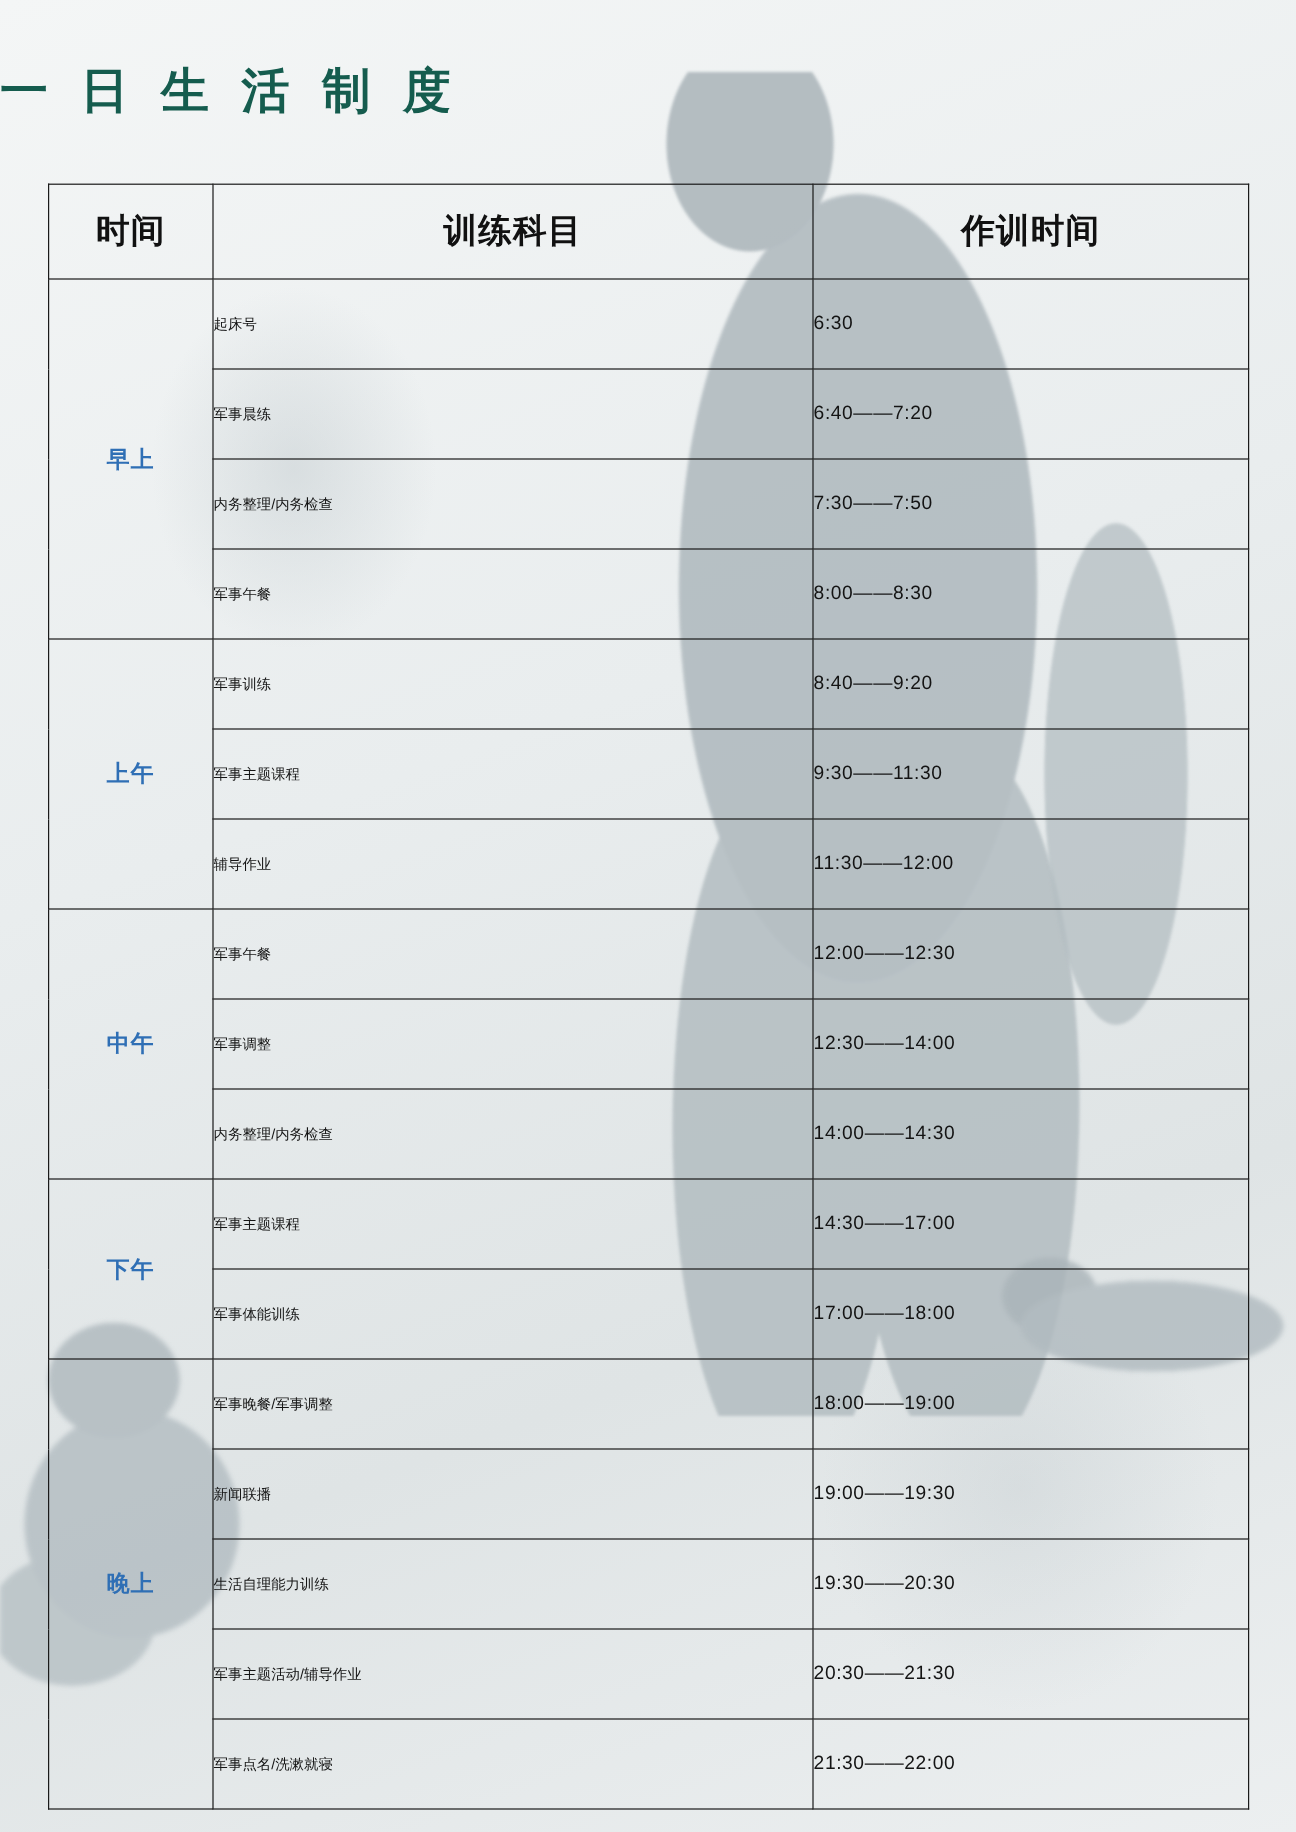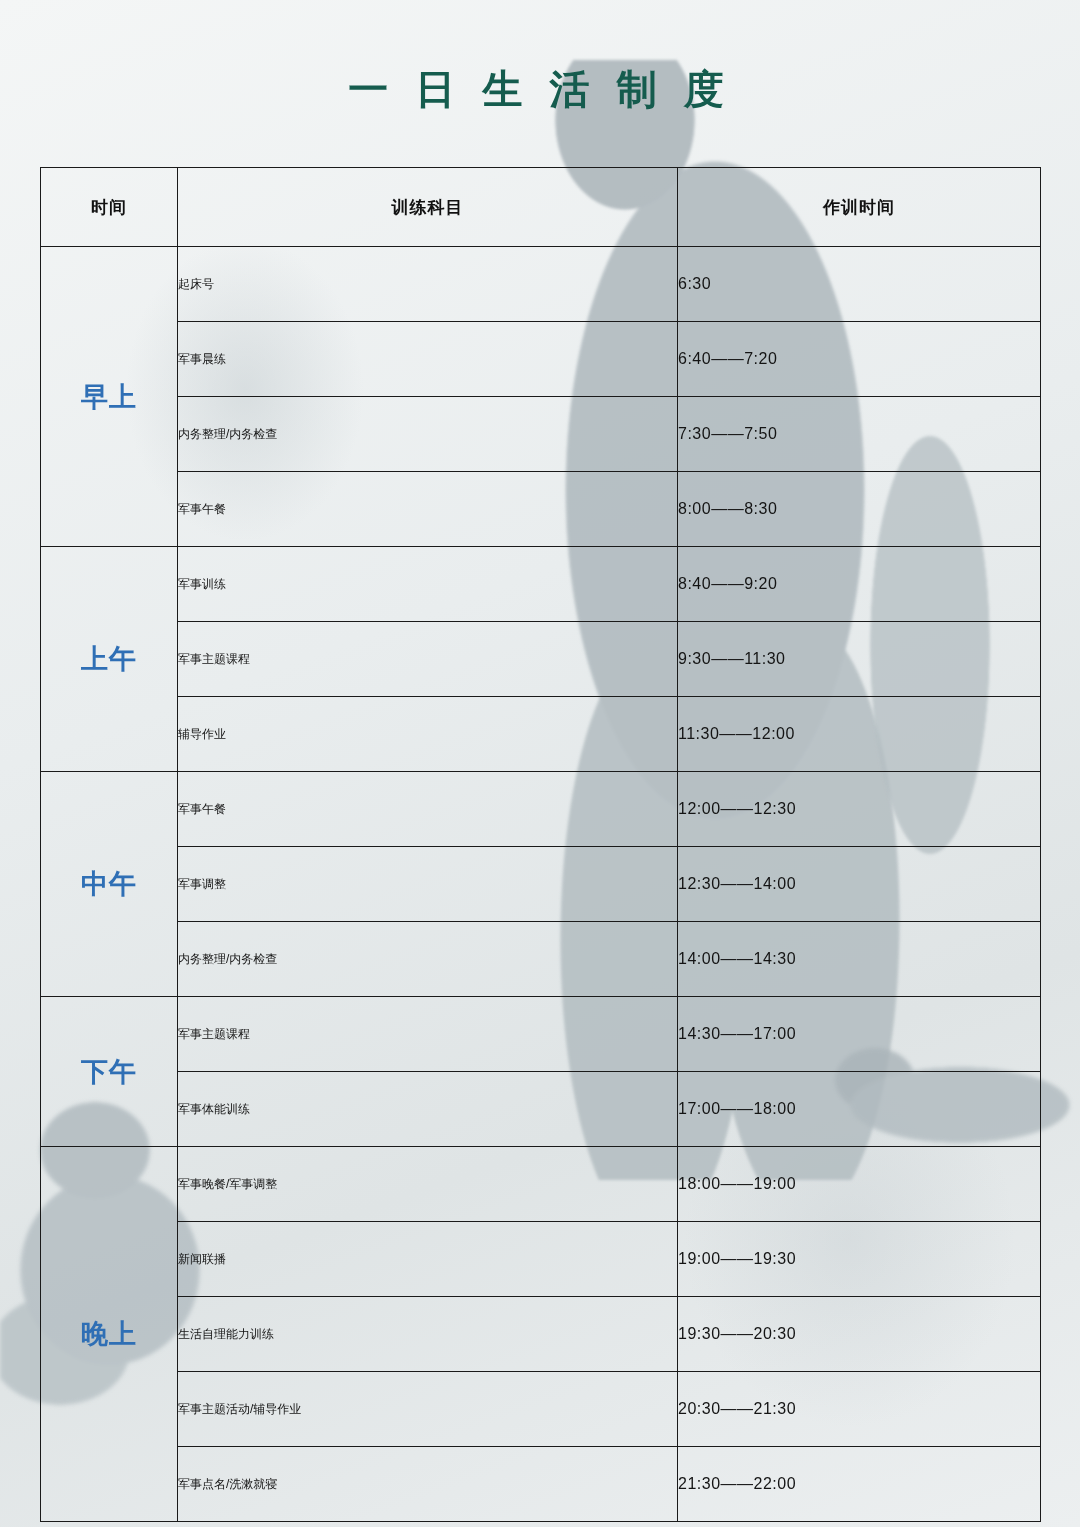--- a/index.html
+++ b/index.html
@@ -79,22 +79,22 @@
     background: radial-gradient(ellipse 165px 210px at 165px 210px, rgba(175,186,191,.45) 0%, rgba(175,186,191,0) 72%);
   }
   .sil-soft-b {
     left: 620px; top: 980px; width: 460px; height: 520px;
     background: radial-gradient(ellipse 230px 260px at 230px 260px, rgba(180,190,195,.35) 0%, rgba(180,190,195,0) 72%);
   }
 
   
   .page-title {
     position: relative;
-    text-align: center;
-    margin: 14px;
+    text-align: left;
+    margin: 0;
     padding-top: 48px;
     font-size: 40px;
     font-weight: bold;
     letter-spacing: 8px;
     color: #155c4e;
     font-family: "Liberation Sans", "DejaVu Sans", sans-serif;
   }
 
   
   .table-wrap {
@@ -114,28 +114,28 @@
     vertical-align: middle;
     background: transparent;
   }
   col.c-period { width: 137px; }
   col.c-subject { width: 500px; }
   col.c-time { width: 363px; }
 
   thead th {
     height: 78px;
     text-align: center;
-    font-size: 17px;
+    font-size: 28px;
     font-weight: bold;
     color: #111;
     letter-spacing: 1px;
   }
   td.period {
     text-align: center;
-    font-size: 27px;
+    font-size: 19px;
     font-weight: bold;
     color: #2f6fb5;
     letter-spacing: 1px;
   }
   td.subject {
     font-size: 12px;
     color: #141414;
     padding-left: 22px;
     height: 74px;
   }

